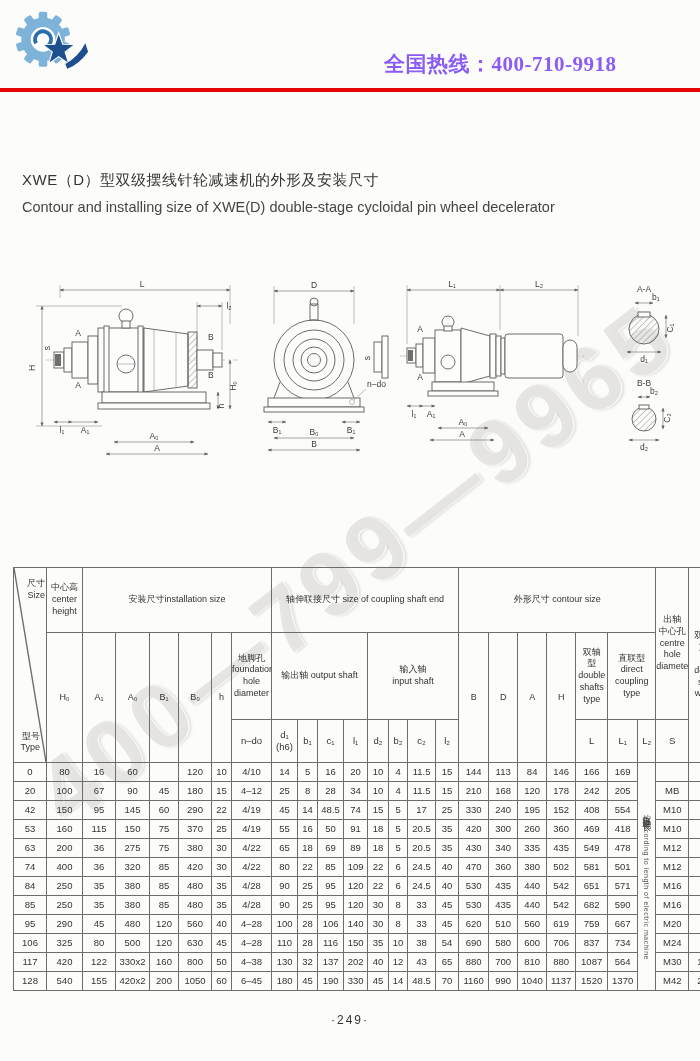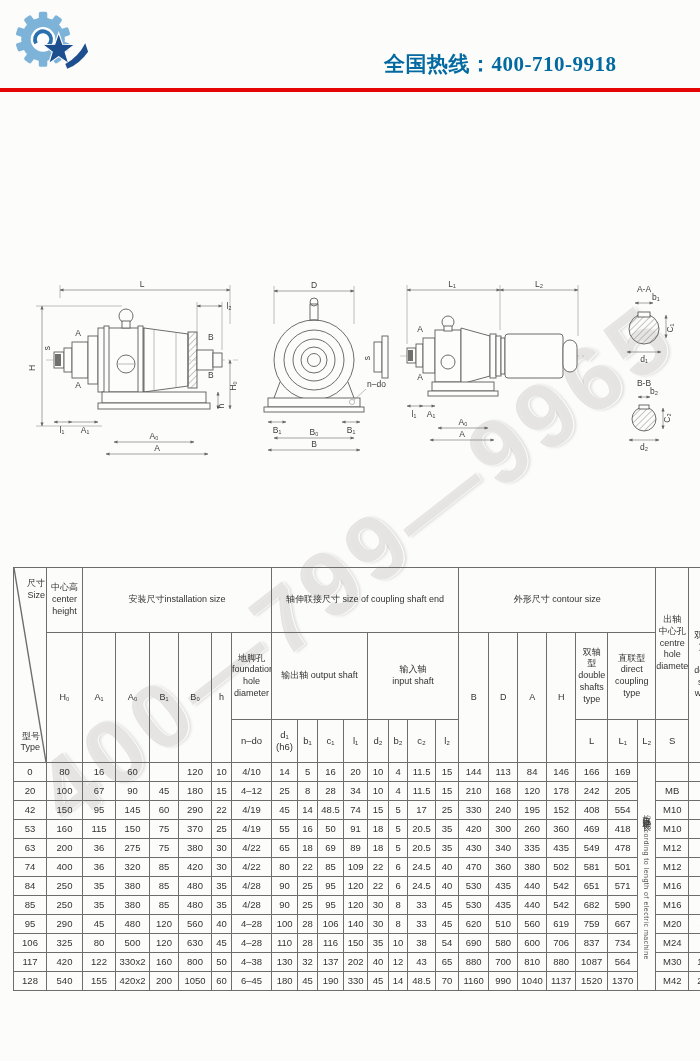--- a/index.html
+++ b/index.html
@@ -1,21 +1,21 @@
 <!DOCTYPE html>
 <html><head>
 <meta charset="utf-8">
 <style>
   html,body{margin:0;padding:0;background:#e9e9e9;}
   .page{position:relative;width:700px;height:1061px;background:#fcfcfa;overflow:hidden;
         font-family:"Liberation Sans","DejaVu Sans",sans-serif;color:#333;}
   
   .logo{position:absolute;left:16px;top:8px;width:74px;height:76px;}
   .company{position:absolute;left:92px;top:30px;font-size:27px;font-weight:bold;color:#111;letter-spacing:1px;}
-  .hotline{position:absolute;left:384px;top:50px;font-size:21px;font-weight:bold;color:#0369a1;
+  .hotline{position:absolute;left:384px;top:50px;font-size:21px;font-weight:bold;color:#8b5cf6;
            font-family:"Liberation Serif","DejaVu Serif",serif;letter-spacing:0.5px;}
   .red-line{position:absolute;left:0;top:88px;width:700px;height:4px;background:#e60505;}
   
   .title{position:absolute;left:22px;top:166px;line-height:1.85;}
   .title .cn{font-size:15px;color:#353535;letter-spacing:0.5px;}
   .title .en{font-size:14.5px;color:#454545;}
   
   .drawings{position:absolute;left:22px;top:276px;width:668px;height:200px;z-index:2;}
   .drawings text{font-size:8.5px;fill:#3c3c3c;}
   .ln{fill:none;stroke:#5c5c5c;stroke-width:0.9;}
@@ -76,20 +76,22 @@
     </g>
     <g>
       <polygon fill="#1d4f8f" stroke="#ffffff" stroke-width="1.2" points="45,25 49.2,37.2 62.1,37.4 51.8,45.2 55.6,57.6 45,50.2 34.4,57.6 38.2,45.2 27.9,37.4 40.8,37.2"></polygon>
       <path d="M52,58 Q66,50 73,36 L76,45 Q67,58 54,63 Z" fill="#1d4f8f"></path>
     </g>
   </svg>
   <div class="hotline">全国热线：400-710-9918</div>
   <div class="red-line"></div>
 
   <div class="title">
+    <div class="cn">XWE（D）型双级摆线针轮减速机的外形及安装尺寸</div>
+    <div class="en">Contour and installing size of XWE(D) double-stage cycloidal pin wheel decelerator</div>
   </div>
 
   <div class="watermark">400—799—9965</div>
 
   <svg class="drawings" viewBox="0 0 668 200">
     <defs>
       <marker id="arr" viewBox="0 0 10 10" refX="9" refY="5" markerWidth="6.5" markerHeight="6.5" orient="auto-start-reverse">
         <path d="M0,1 L10,5 L0,9 z" fill="#666"></path>
       </marker>
       <pattern id="hatch" width="4.5" height="4.5" patternTransform="rotate(45)" patternUnits="userSpaceOnUse">
@@ -663,14 +665,15 @@
             <td>1137</td>
             <td>1520</td>
             <td>1370</td>
             <td>M42</td>
             <td>2742</td>
           </tr>
         </tbody>
     </table>
   </div>
 
+  <div class="page-num">·249·</div>
 
 </div>
 
 </body></html>

